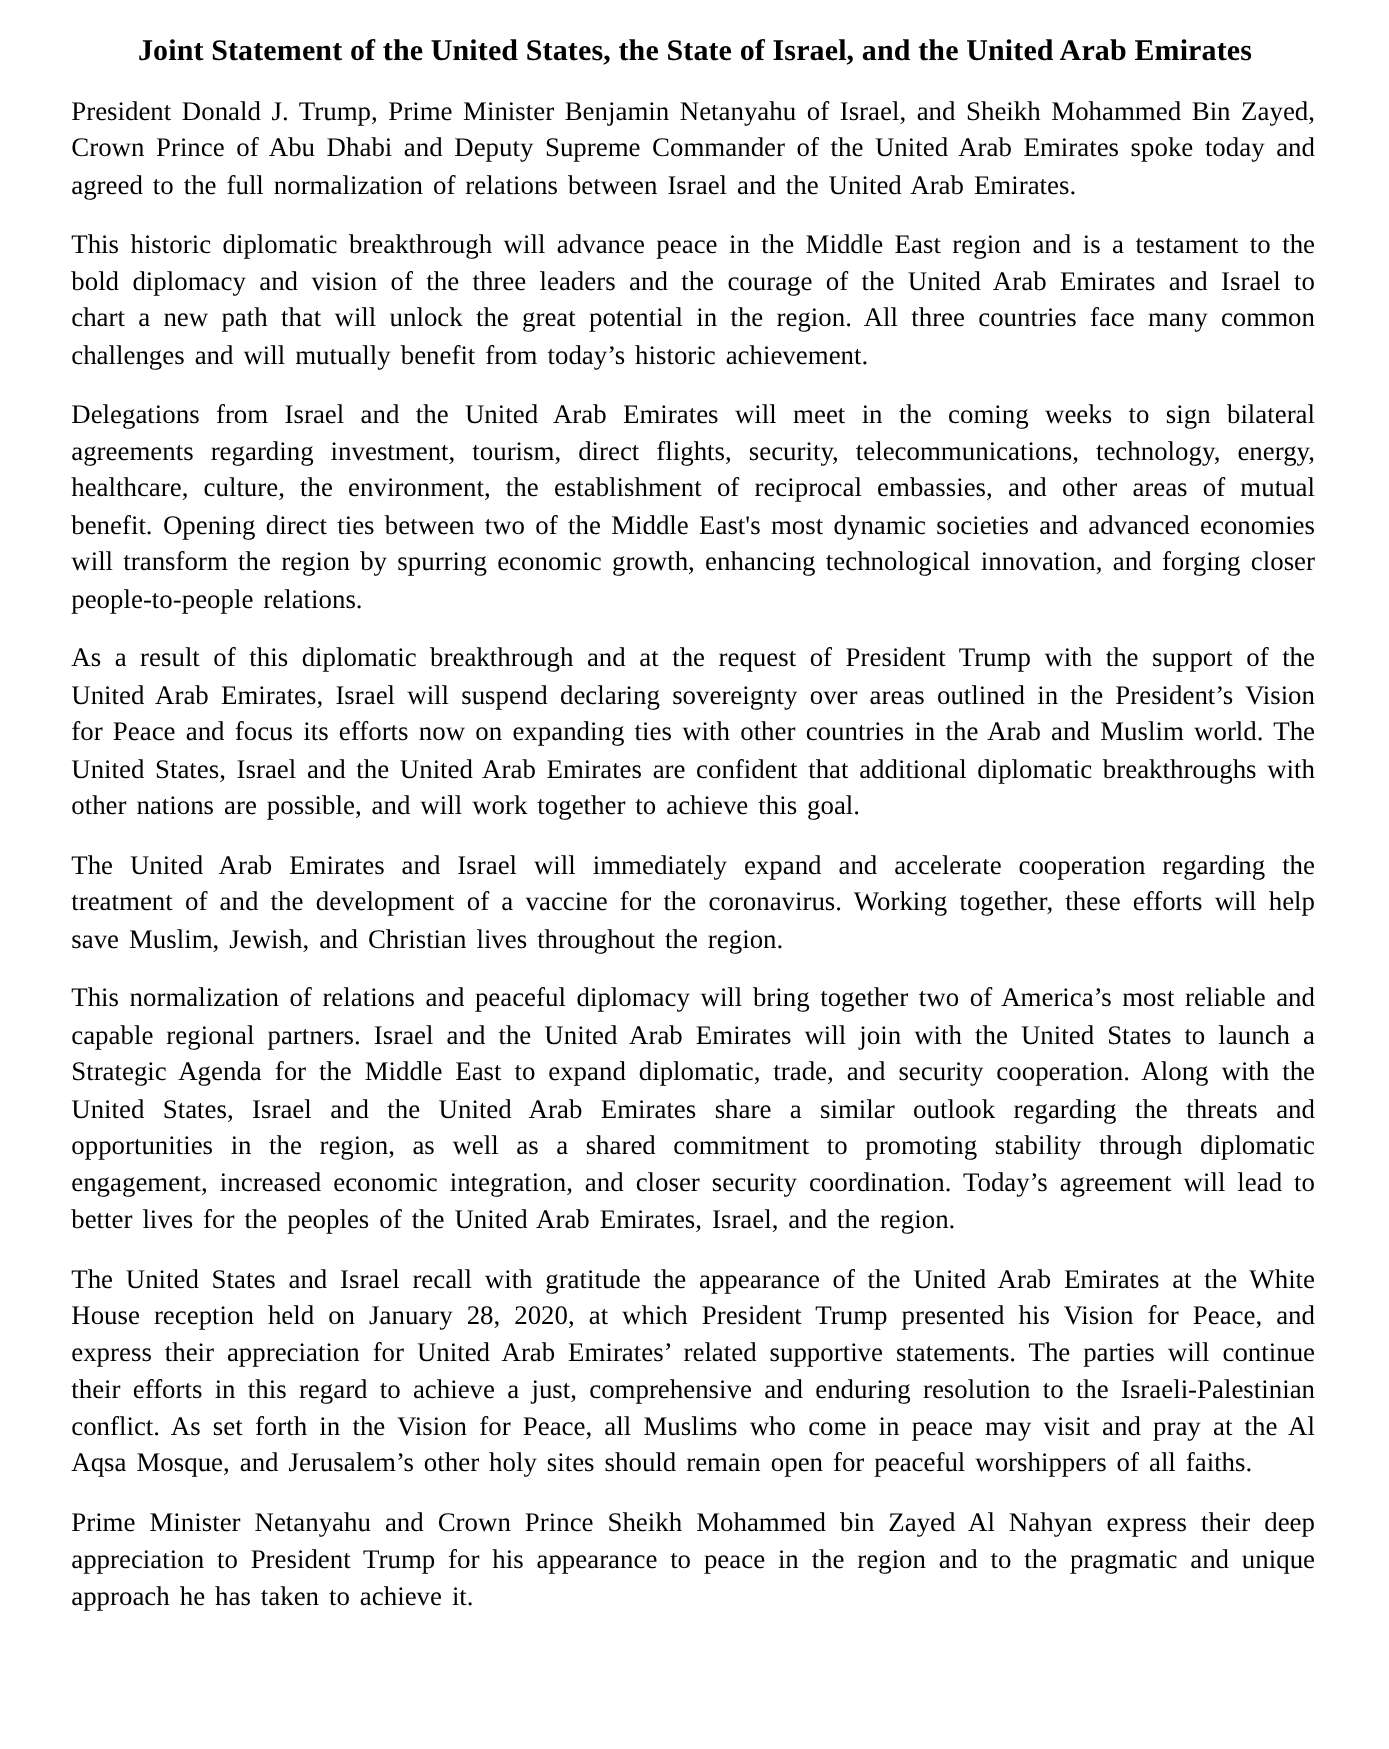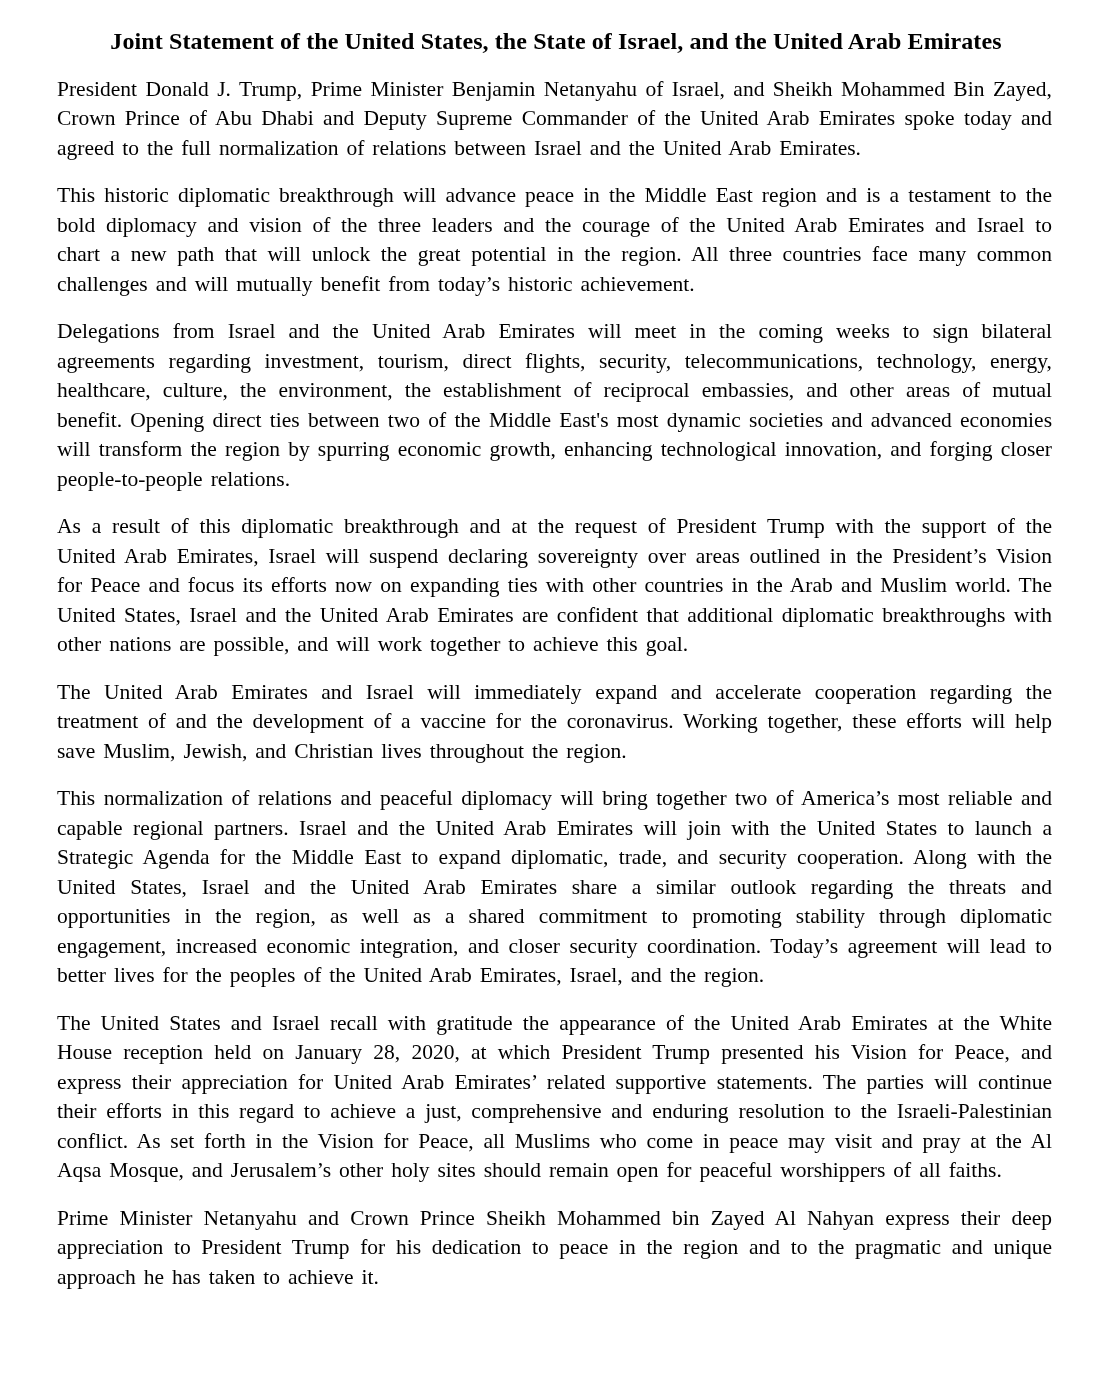--- a/index.html
+++ b/index.html
@@ -45,14 +45,14 @@
 <div class="page">
   <h1 class="doc-title">Joint Statement of the United States, the State of Israel, and the United Arab Emirates</h1>
 
   <p class="doc-paragraph">President Donald J. Trump, Prime Minister Benjamin Netanyahu of Israel, and Sheikh Mohammed Bin Zayed, Crown Prince of Abu Dhabi and Deputy Supreme Commander of the United Arab Emirates spoke today and agreed to the full normalization of relations between Israel and the United Arab Emirates.</p>
   <p class="doc-paragraph">This historic diplomatic breakthrough will advance peace in the Middle East region and is a testament to the bold diplomacy and vision of the three leaders and the courage of the United Arab Emirates and Israel to chart a new path that will unlock the great potential in the region. All three countries face many common challenges and will mutually benefit from today’s historic achievement.</p>
   <p class="doc-paragraph">Delegations from Israel and the United Arab Emirates will meet in the coming weeks to sign bilateral agreements regarding investment, tourism, direct flights, security, telecommunications, technology, energy, healthcare, culture, the environment, the establishment of reciprocal embassies, and other areas of mutual benefit.  Opening direct ties between two of the Middle East's most dynamic societies and advanced economies will transform the region by spurring economic growth, enhancing technological innovation, and forging closer people-to-people relations.</p>
   <p class="doc-paragraph">As a result of this diplomatic breakthrough and at the request of President Trump with the support of the United Arab Emirates, Israel will suspend declaring sovereignty over areas outlined in the President’s Vision for Peace and focus its efforts now on expanding ties with other countries in the Arab and Muslim world. The United States, Israel and the United Arab Emirates are confident that additional diplomatic breakthroughs with other nations are possible, and will work together to achieve this goal.</p>
   <p class="doc-paragraph">The United Arab Emirates and Israel will immediately expand and accelerate cooperation regarding the treatment of and the development of a vaccine for the coronavirus. Working together, these efforts will help save Muslim, Jewish, and Christian lives throughout the region.</p>
   <p class="doc-paragraph">This normalization of relations and peaceful diplomacy will bring together two of America’s most reliable and capable regional partners.  Israel and the United Arab Emirates will join with the United States to launch a Strategic Agenda for the Middle East to expand diplomatic, trade, and security cooperation.  Along with the United States, Israel and the United Arab Emirates share a similar outlook regarding the threats and opportunities in the region, as well as a shared commitment to promoting stability through diplomatic engagement, increased economic integration, and closer security coordination.  Today’s agreement will lead to better lives for the peoples of the United Arab Emirates, Israel, and the region.</p>
   <p class="doc-paragraph">The United States and Israel recall with gratitude the appearance of the United Arab Emirates at the White House reception held on January 28, 2020, at which President Trump presented his Vision for Peace, and express their appreciation for United Arab Emirates’ related supportive statements. The parties will continue their efforts in this regard to achieve a just, comprehensive and enduring resolution to the Israeli-Palestinian conflict.  As set forth in the Vision for Peace, all Muslims who come in peace may visit and pray at the Al Aqsa Mosque, and Jerusalem’s other holy sites should remain open for peaceful worshippers of all faiths.</p>
-  <p class="doc-paragraph">Prime Minister Netanyahu and Crown Prince Sheikh Mohammed bin Zayed Al Nahyan express their deep appreciation to President Trump for his dedication to peace in the region and to the pragmatic and unique approach he has taken to achieve it.</p>
+  <p class="doc-paragraph">Prime Minister Netanyahu and Crown Prince Sheikh Mohammed bin Zayed Al Nahyan express their deep appreciation to President Trump for his appearance to peace in the region and to the pragmatic and unique approach he has taken to achieve it.</p>
 </div>
 
 </body></html>

